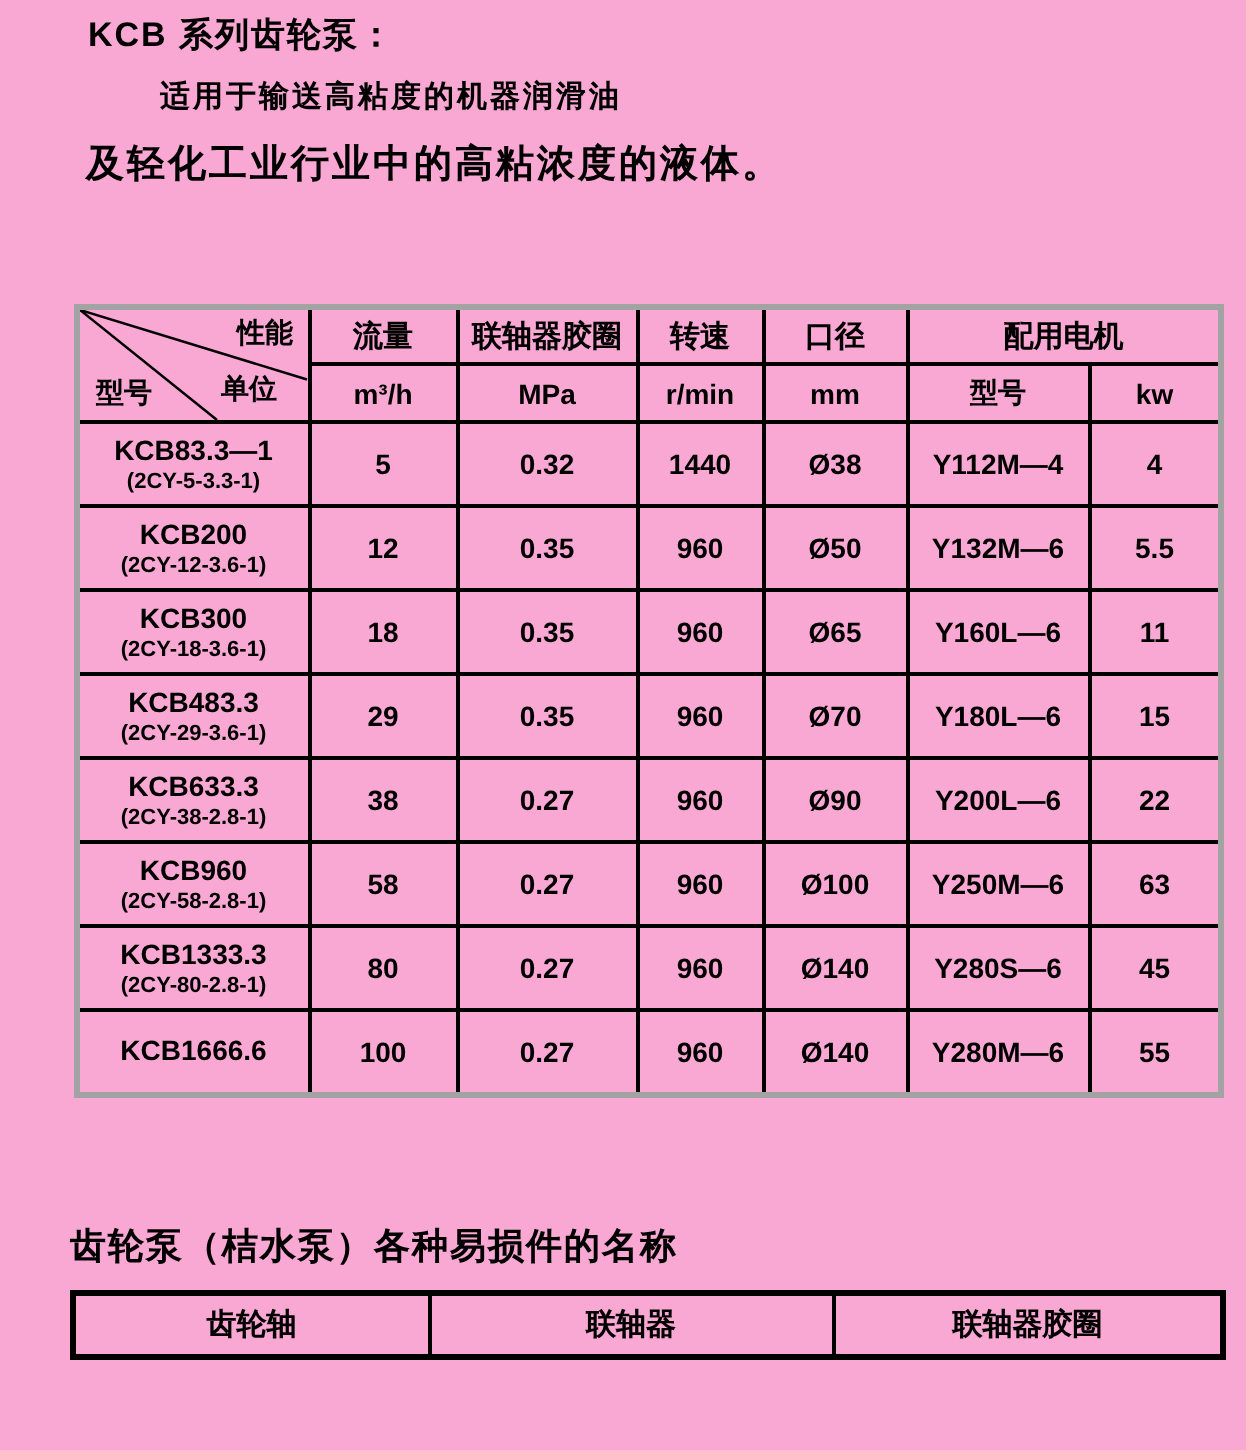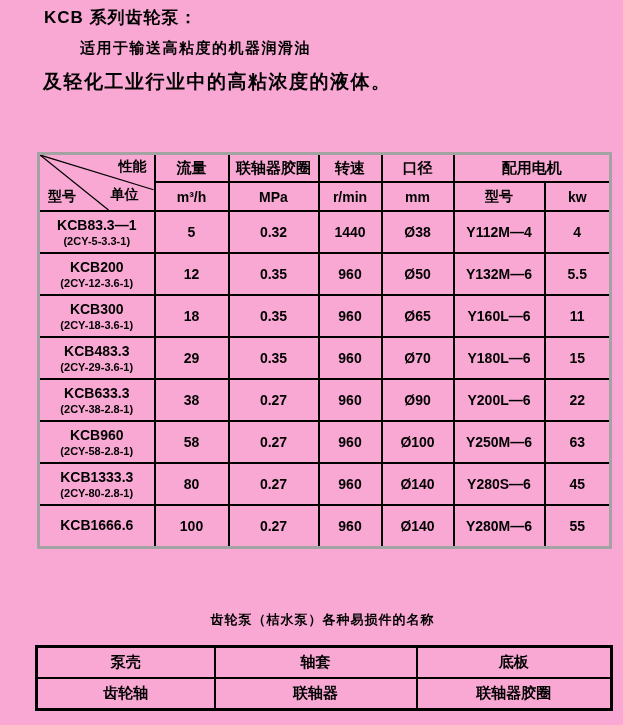--- a/index.html
+++ b/index.html
@@ -32,21 +32,21 @@
   .corner { position:relative; }
   .corner svg { position:absolute; left:0; top:0; width:100%; height:100%; display:block; }
   .c-top { position:absolute; top:3px;  right:7px;  font-size:14px; }
   .c-mid { position:absolute; top:31px; right:15px; font-size:14px; }
   .c-bot { position:absolute; bottom:4px; left:8px; font-size:14px; }
 
   .model-cell { text-align:left; padding-left:7px; }
   .model-name  { font-size:14px; line-height:1.25; }
   .model-alias { font-size:11px; line-height:1.1; }
 
-  .parts-title { position:absolute; left:35px; top:611px; width:575px; text-align:center; font-size:13px; letter-spacing:1px; }
+  .parts-title { position:absolute; left:35px; top:611px; width:575px; font-size:18px; letter-spacing:1px; }
   .parts-table { position:absolute; left:35px; top:645px; width:575px; border:3px solid #000; }
   .parts-table td { border:2px solid #000; height:29px; text-align:center; font-size:15px; font-weight:bold; padding:0; }
 </style>
 </head>
 <body>
 
 <div class="page">
 
   <div class="doc-heading">KCB 系列齿轮泵：</div>
   <div class="intro-1">适用于输送高粘度的机器润滑油</div>
@@ -191,25 +191,20 @@
   <div class="parts-title">齿轮泵（桔水泵）各种易损件的名称</div>
 
   <table class="parts-table">
     <colgroup>
       <col style="width:178px">
         <col style="width:202px">
         <col style="width:195px">
     </colgroup>
     <tbody id="parts-body">
         <tr>
-          <td>泵壳</td>
-          <td>轴套</td>
-          <td>底板</td>
-        </tr>
-        <tr>
           <td>齿轮轴</td>
           <td>联轴器</td>
           <td>联轴器胶圈</td>
         </tr>
       </tbody>
   </table>
 
 </div>
 
 </body></html>

